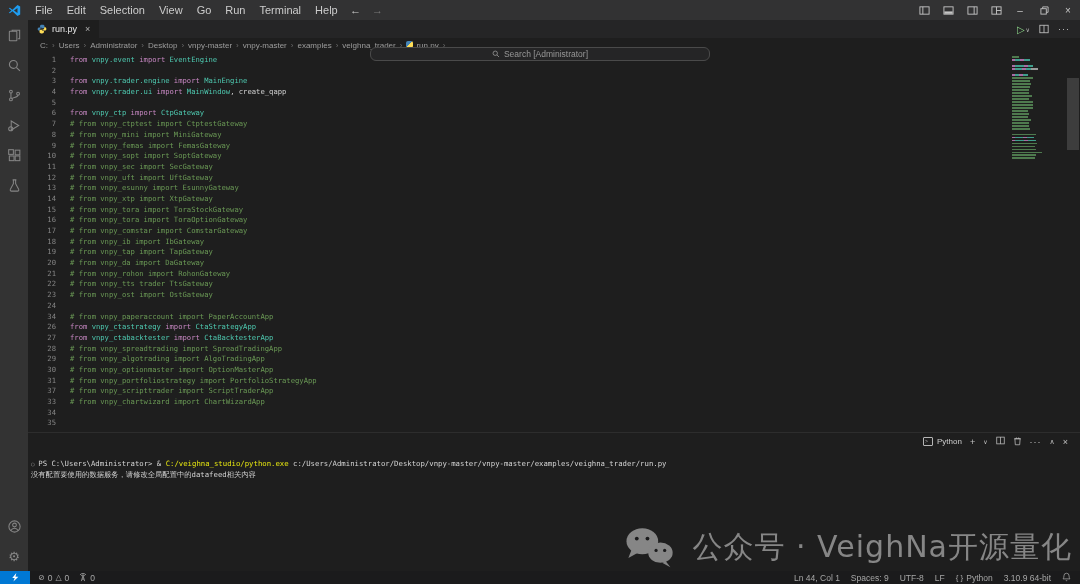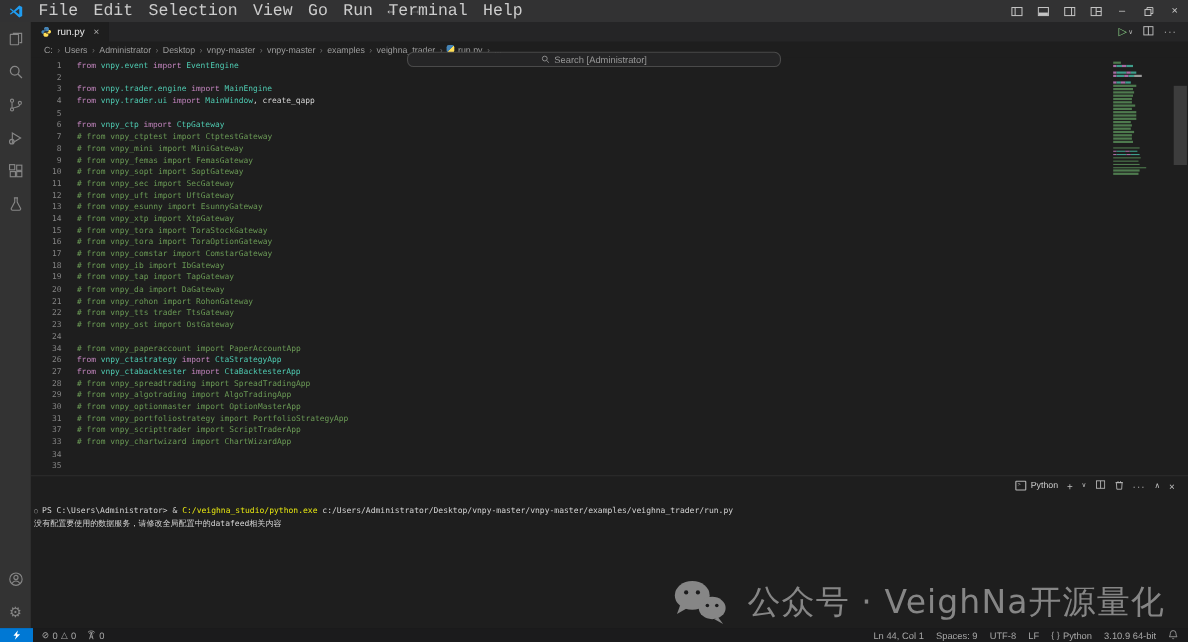--- a/index.html
+++ b/index.html
@@ -7,22 +7,22 @@
   body {
     background:#1e1e1e; position:relative;
     font-family:"Liberation Sans","DejaVu Sans",sans-serif;
     color:#cccccc; cursor:default;
   }
   
   .titlebar { position:absolute; top:0; left:0; right:0; height:20px;
     background:#323233; display:flex; align-items:center; z-index:10; }
   .vs-logo { width:14px; height:14px; margin:0 6px 0 8px; display:flex; align-items:center; }
   .menus { display:flex; align-items:center; height:100%; }
-  .menu-item { padding:0 7px; font-size:15px; color:#cccccc; height:100%;
-    display:flex; align-items:center;font-family:Liberation Mono, monospace; }
+  .menu-item { padding:0 7px; font-size:11px; color:#cccccc; height:100%;
+    display:flex; align-items:center; }
   .nav-arrows { position:absolute; left:350px; top:0; height:20px;
     display:flex; align-items:center; gap:11px; font-size:11px; color:#cfcfcf; }
   .nav-arrows .fwd { color:#7a7a7a; }
   .search-box { position:absolute; left:50%; transform:translateX(-50%); top:3px;
     width:340px; height:14px; background:#252526; border:1px solid #4a4a4a;
     border-radius:6px; display:flex; align-items:center; justify-content:center;
     gap:4px; font-size:8.5px; color:#989898;margin-top:44px; }
   .win-controls { position:absolute; right:0; top:0; height:20px;
     display:flex; align-items:center; }
   .wc { width:24px; height:20px; display:flex; align-items:center; justify-content:center;
@@ -54,21 +54,21 @@
     background:linear-gradient(135deg,#4584b6 50%,#ffde57 50%); border-radius:2px; }
   
   .editor { position:absolute; top:52px; left:28px; right:0; height:380px;
     background:#1e1e1e; overflow:hidden; }
   .gutter { position:absolute; top:3px; left:0; width:32px; text-align:right; }
   .gutter div { height:10.7px; line-height:10.7px; font-family:"DejaVu Sans Mono",monospace;
     font-size:7.2px; color:#858585; padding-right:4px; }
   .code-area { position:absolute; top:3px; left:42px; right:70px; }
   .code-line { height:10.7px; line-height:10.7px; font-family:"DejaVu Sans Mono",monospace;
     font-size:7.2px; white-space:pre; }
-  .tok-k { color:#c586c0;font-family:Liberation Mono, monospace; } .tok-g { color:#4ec9b0; } .tok-p { color:#d4d4d4; }
+  .tok-k { color:#c586c0; } .tok-g { color:#4ec9b0; } .tok-p { color:#d4d4d4; }
   .tok-c { color:#6a9955; } .tok-y { color:#e5e510; } .tok-d { color:#9a9a9a; font-size:6px; }
   .minimap { position:absolute; top:4px; right:14px; width:54px; bottom:0; }
   .mm-row { display:flex; height:1.9px; margin-bottom:1.1px; }
   .mm-row span { height:1.9px; display:inline-block; }
   .scrollbar { position:absolute; top:0; right:0; width:14px; bottom:0; }
   .scroll-slider { position:absolute; top:26px; left:1px; right:1px; height:72px;
     background:rgba(121,121,121,0.35); }
   
   .panel { position:absolute; top:432px; left:28px; right:0; bottom:13px;
     background:#1e1e1e; border-top:1px solid #2d2d2d; }
@@ -79,21 +79,21 @@
   .panel-tab.active { color:#e7e7e7; border-bottom:1px solid #0078d4; }
   .panel-actions { margin-left:auto; display:flex; align-items:center; gap:8px;
     padding-right:12px; color:#c0c0c0; font-size:9px; }
   .shell-label { display:flex; align-items:center; gap:4px; font-size:8px; color:#cccccc; }
   .term-ico { width:10px; height:9px; border:1px solid #b5b5b5; border-radius:1px;
     font-size:5px; line-height:7px; text-align:left; padding-left:1px; color:#b5b5b5; }
   .terminal-content { padding:8px 0 0 3px; }
   .term-line { font-family:"DejaVu Sans Mono",monospace; font-size:7.3px;
     line-height:11px; white-space:pre; color:#cccccc; }
   
-  .watermark { position:absolute; right:21px; bottom:16px; display:flex;
+  .watermark { position:absolute; right:8px; bottom:16px; display:flex;
     align-items:flex-end; gap:19px; z-index:8; opacity:.92; }
   .watermark-text { font-size:30px; color:#8f8f8f; letter-spacing:1px; font-weight:500;
     font-family:"DejaVu Sans","Liberation Sans",sans-serif; }
   
   .statusbar { position:absolute; bottom:0; left:0; right:0; height:13px;
     background:#1b1b1c; display:flex; align-items:center; font-size:8.5px;
     color:#a7a7a7; z-index:11; }
   .remote-badge { background:#0078d4; width:30px; height:13px; display:flex;
     align-items:center; justify-content:center; color:#ffffff; }
   .sb-left { display:flex; align-items:center; gap:10px; padding-left:8px; }

